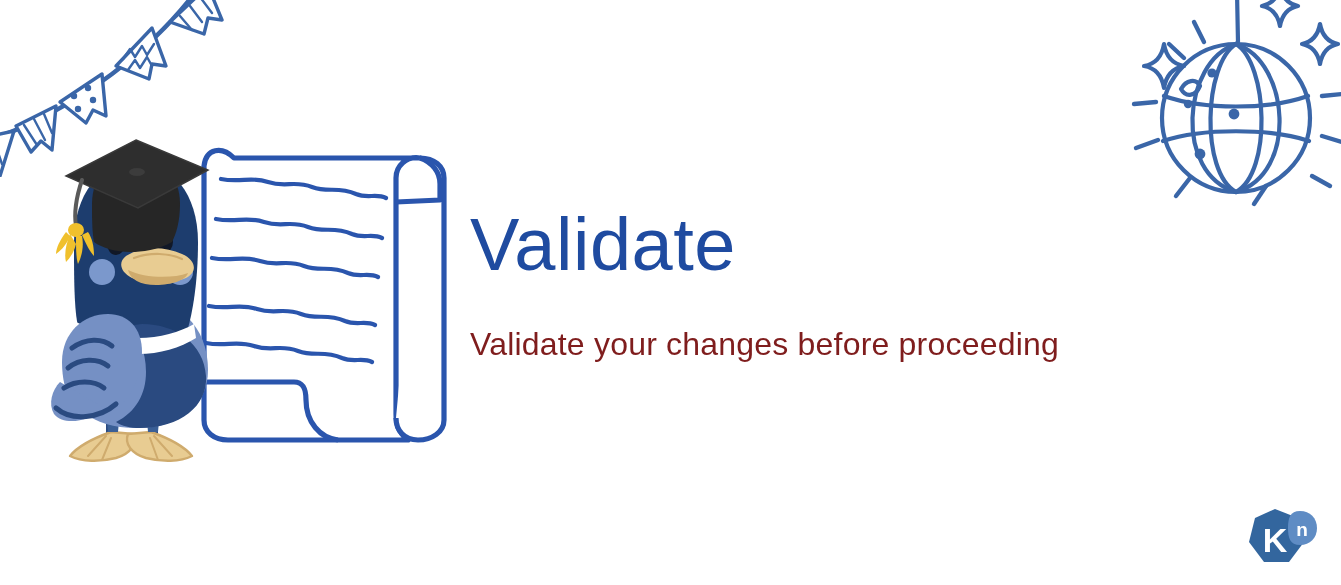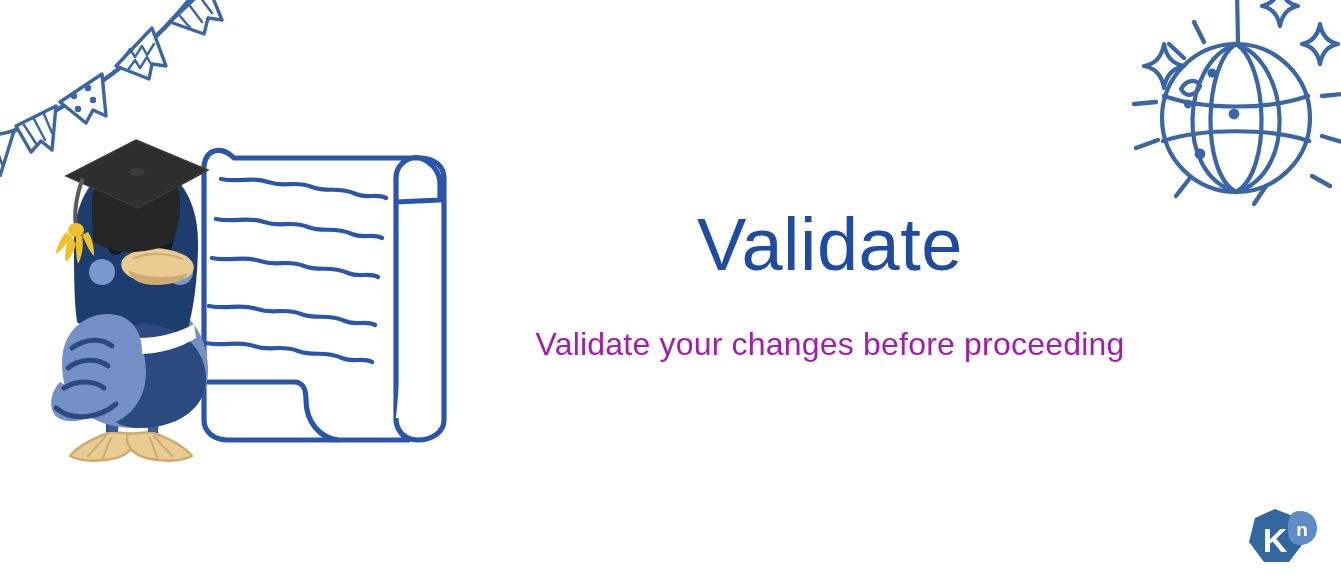--- a/index.html
+++ b/index.html
@@ -45,38 +45,38 @@
     width: 420px;
     height: 340px;
   }
 
   
   .text-block {
     position: absolute;
     left: 470px;
     top: 206px;
     width: 720px;
-    text-align: center;
+    text-align: left;
   }
   .page-title {
     font-family: "Liberation Sans", sans-serif;
     font-size: 74px;
     font-weight: 400;
     line-height: 1.06;
     letter-spacing: 0.5px;
     color: #1f4ba0;
     margin: 0;
   }
   .page-subtitle {
     font-family: "Liberation Sans", sans-serif;
     font-size: 32px;
     font-weight: 400;
     line-height: 1.3;
     letter-spacing: 0.2px;
-    color: #a21caf;
+    color: #7f1d1d;
     margin: 40px 0 4px 0;
     white-space: nowrap;
   }
 
   
   .brand-logo {
     position: absolute;
     right: 22px;
     bottom: 12px;
     width: 74px;

